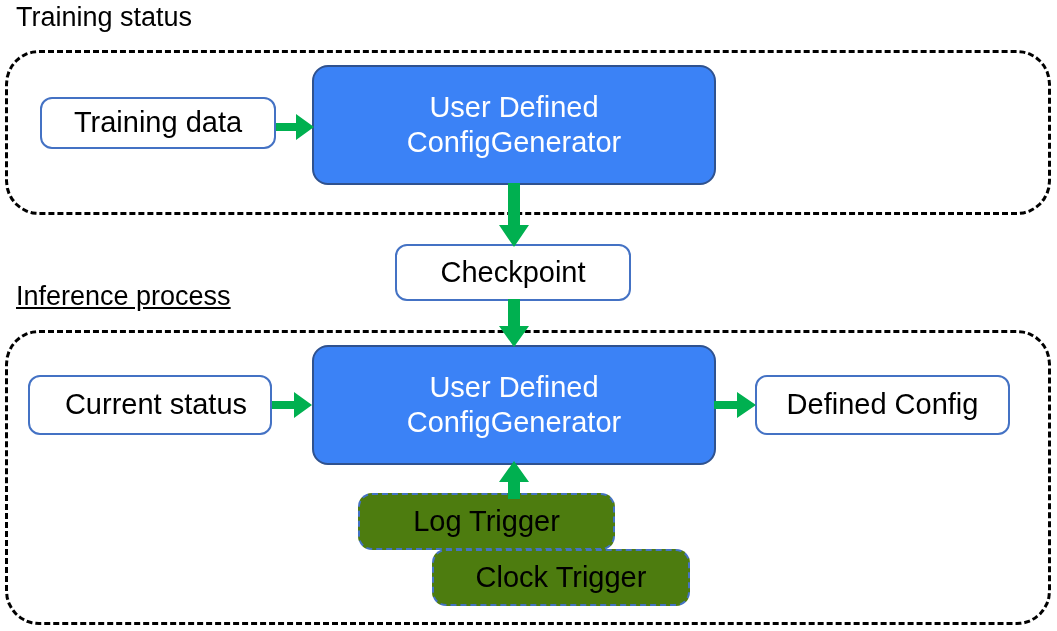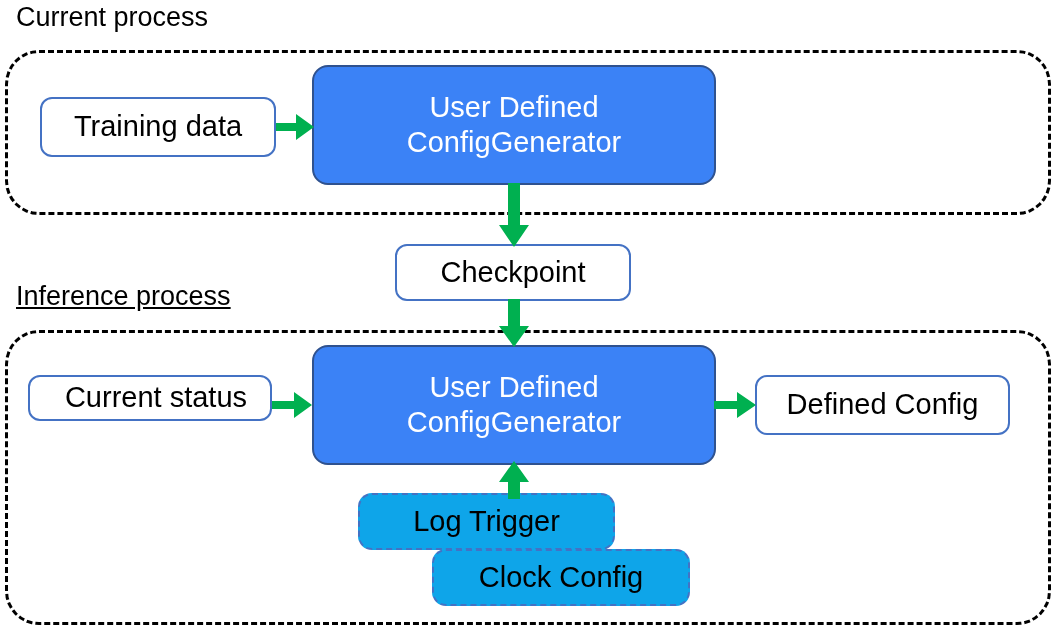--- a/index.html
+++ b/index.html
@@ -47,21 +47,21 @@
   }
   .node-blue {
     background: #3b82f6;
     border: 2px solid #2F528F;
     border-radius: 16px;
     color: #ffffff;
     font-size: 29px;
     line-height: 1.22;
   }
   .node-dashed {
-    background: #0ea5e9;
+    background: #4d7c0f;
     border: 2px dashed #4472C4;
     border-radius: 14px;
     color: #000000;
     font-size: 29px;
     line-height: 1.15;
   }
   .node-label {
     display: block;
     width: 100%;
     padding: 0 10px;
@@ -74,25 +74,25 @@
   }
   .z-top { z-index: 5; }
   .z-mid { z-index: 3; }
   .z-low { z-index: 1; }
 </style>
 </head>
 <body>
 
 <div id="stage">
 
-  <div class="section-title z-top" style="left:16px; top:4px;">Current process</div>
+  <div class="section-title z-top" style="left:16px; top:4px;">Training status</div>
 
   <div class="group-box z-low" style="left:5px; top:50px; width:1046px; height:165px;"></div>
 
-  <div class="node node-white z-mid" style="left:40px; top:97px; width:236px; height:60px;">
+  <div class="node node-white z-mid" style="left:40px; top:97px; width:236px; height:52px;">
     <span class="node-label">Training data</span>
   </div>
 
   <div class="node node-blue z-mid" style="left:312px; top:65px; width:404px; height:120px; flex-direction:column;">
     <span class="node-label">User Defined</span>
     <span class="node-label">ConfigGenerator</span>
   </div>
 
   <svg class="arrow-svg z-top" style="left:276px; top:110px;" width="40" height="34" viewBox="0 0 40 34">
     <path d="M0,13 L20,13 L20,4 L38,17 L20,30 L20,21 L0,21 Z" fill="#00B050"></path>
@@ -107,21 +107,21 @@
   </div>
 
   <svg class="arrow-svg z-top" style="left:497px; top:299px;" width="34" height="50" viewBox="0 0 34 50">
     <path d="M11,0 L23,0 L23,27 L32,27 L17,48 L2,27 L11,27 Z" fill="#00B050"></path>
   </svg>
 
   <div class="section-title z-top" style="left:16px; top:283px;text-decoration:underline;">Inference process</div>
 
   <div class="group-box z-low" style="left:5px; top:330px; width:1046px; height:295px;"></div>
 
-  <div class="node node-white z-mid" style="left:28px; top:375px; width:244px; height:46px;padding-left:12px;">
+  <div class="node node-white z-mid" style="left:28px; top:375px; width:244px; height:60px;padding-left:12px;">
     <span class="node-label">Current status</span>
   </div>
 
   <div class="node node-blue z-mid" style="left:312px; top:345px; width:404px; height:120px; flex-direction:column;">
     <span class="node-label">User Defined</span>
     <span class="node-label">ConfigGenerator</span>
   </div>
 
   <div class="node node-white z-mid" style="left:755px; top:375px; width:255px; height:60px;">
     <span class="node-label">Defined Config</span>
@@ -137,16 +137,16 @@
 
   <svg class="arrow-svg z-top" style="left:497px; top:461px;" width="34" height="38" viewBox="0 0 34 38">
     <path d="M17,0 L32,21 L23,21 L23,38 L11,38 L11,21 L2,21 Z" fill="#00B050"></path>
   </svg>
 
   <div class="node node-dashed z-mid" style="left:358px; top:493px; width:257px; height:57px;">
     <span class="node-label">Log Trigger</span>
   </div>
 
   <div class="node node-dashed z-top" style="left:432px; top:549px; width:258px; height:57px;">
-    <span class="node-label">Clock Config</span>
+    <span class="node-label">Clock Trigger</span>
   </div>
 
 </div>
 
 </body></html>

